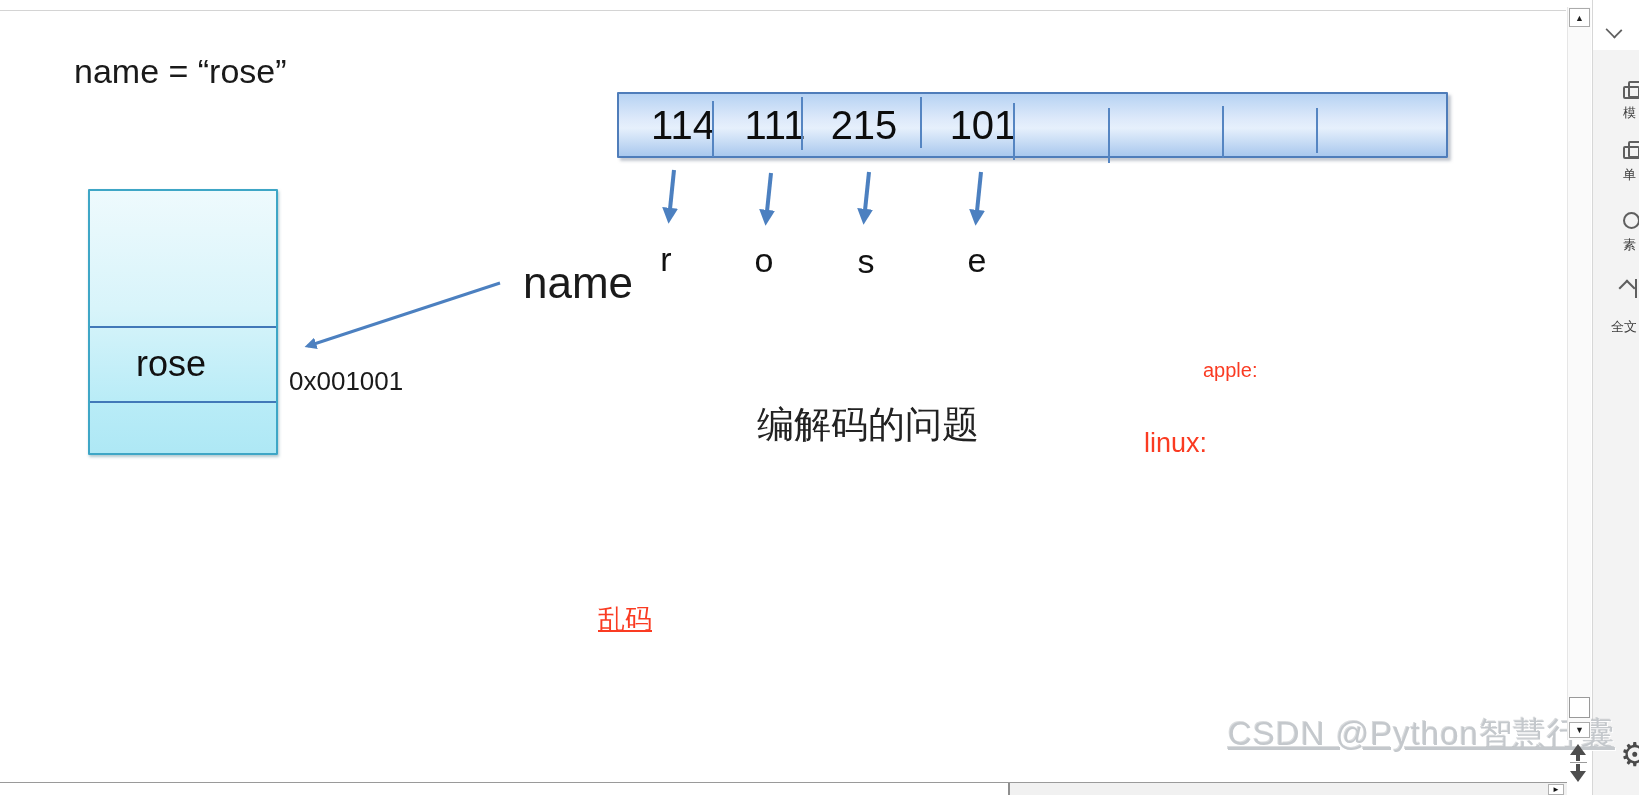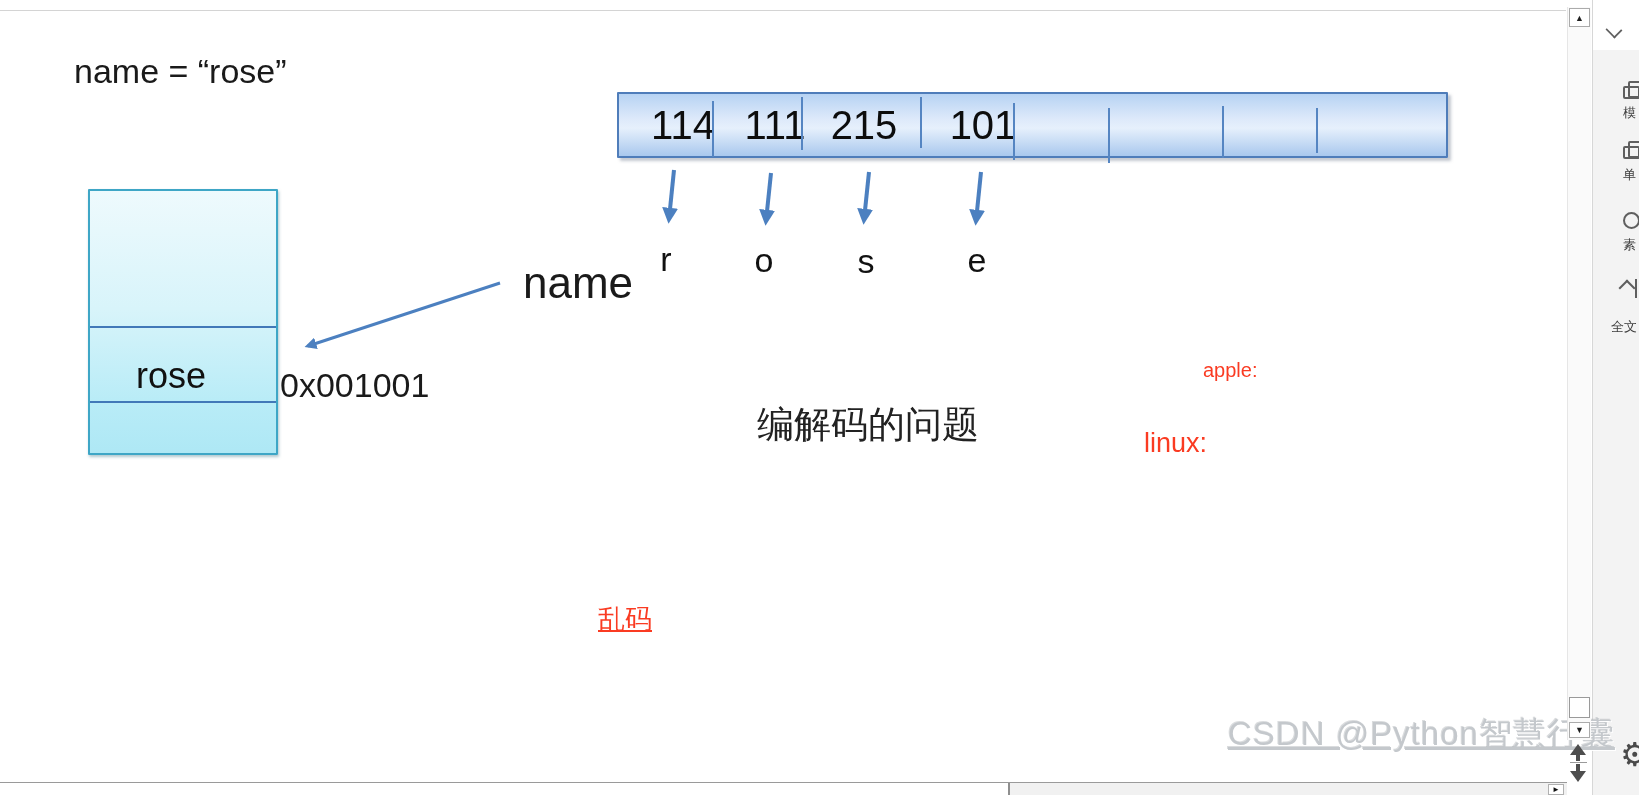--- a/index.html
+++ b/index.html
@@ -8,37 +8,37 @@
            font-family:"Liberation Sans","DejaVu Sans",sans-serif; color:#1a1a1a; }
   .abs { position:absolute; }
 
   
   .top-line   { left:0; top:10px; width:1566px; height:1px; background:#d4d4d4; }
   .doc-bottom { left:0; top:782px; width:1567px; height:1px; background:#9a9a9a; z-index:6; }
 
   
   .assignment { left:74px; top:52px; font-size:34px; }
   .pointer-label { left:523px; top:258px; font-size:44px; }
-  .address { left:280px; top:366px; font-size:34px; }
+  .address { left:280px; top:366px; font-size:26px;padding-left:9px; }
   .encode-title { left:757px; top:400px; font-size:37px; font-family:"Liberation Serif","DejaVu Serif",serif; color:#222; }
   .red { color:#fa3b22; }
   .note-ms    { left:1142px; top:249px; font-size:28px; }
   .note-apple { left:1203px; top:359px; font-size:20px; }
   .note-linux { left:1144px; top:428px; font-size:27px; }
   .note-garbled { left:598px; top:601px; font-size:27px;text-decoration:underline; }
 
   
   .memory-box { left:88px; top:189px; width:190px; height:266px;
     border:2px solid #3ea6c6; border-radius:1px;
     background:linear-gradient(180deg,#eefafd 0%, #d8f4fa 45%, #b9ecf7 80%, #aee8f5 100%);
     box-shadow:1px 2px 3px rgba(100,145,160,.5); }
   .box-div { left:0; width:186px; height:2px; background:#4278b8; }
   .box-div.d1 { top:135px; }
   .box-div.d2 { top:210px; }
-  .box-value { left:81px; top:152px; transform:translateX(-50%); font-size:36px; color:#111;margin-top:12px; }
+  .box-value { left:81px; top:152px; transform:translateX(-50%); font-size:36px; color:#111; }
 
   
   .byte-bar { left:617px; top:92px; width:831px; height:66px;
     border:2px solid #4f7dba; border-radius:1px;
     background:linear-gradient(180deg,#b7d3f3 0%, #dde9fa 40%, #e6f0fc 55%, #a9c8ee 100%);
     box-shadow:3px 3px 3px rgba(140,150,165,.5); overflow:visible; }
   .cell-num { position:absolute; top:0; height:62px; line-height:62px; transform:translateX(-50%);
               font-size:40px; color:#0d0d0d; white-space:nowrap; }
   .n0 { left:64px; } .n1 { left:156px; } .n2 { left:245px; } .n3 { left:364px; }
   .tick { position:absolute; width:2px; background:#5585c2; }

